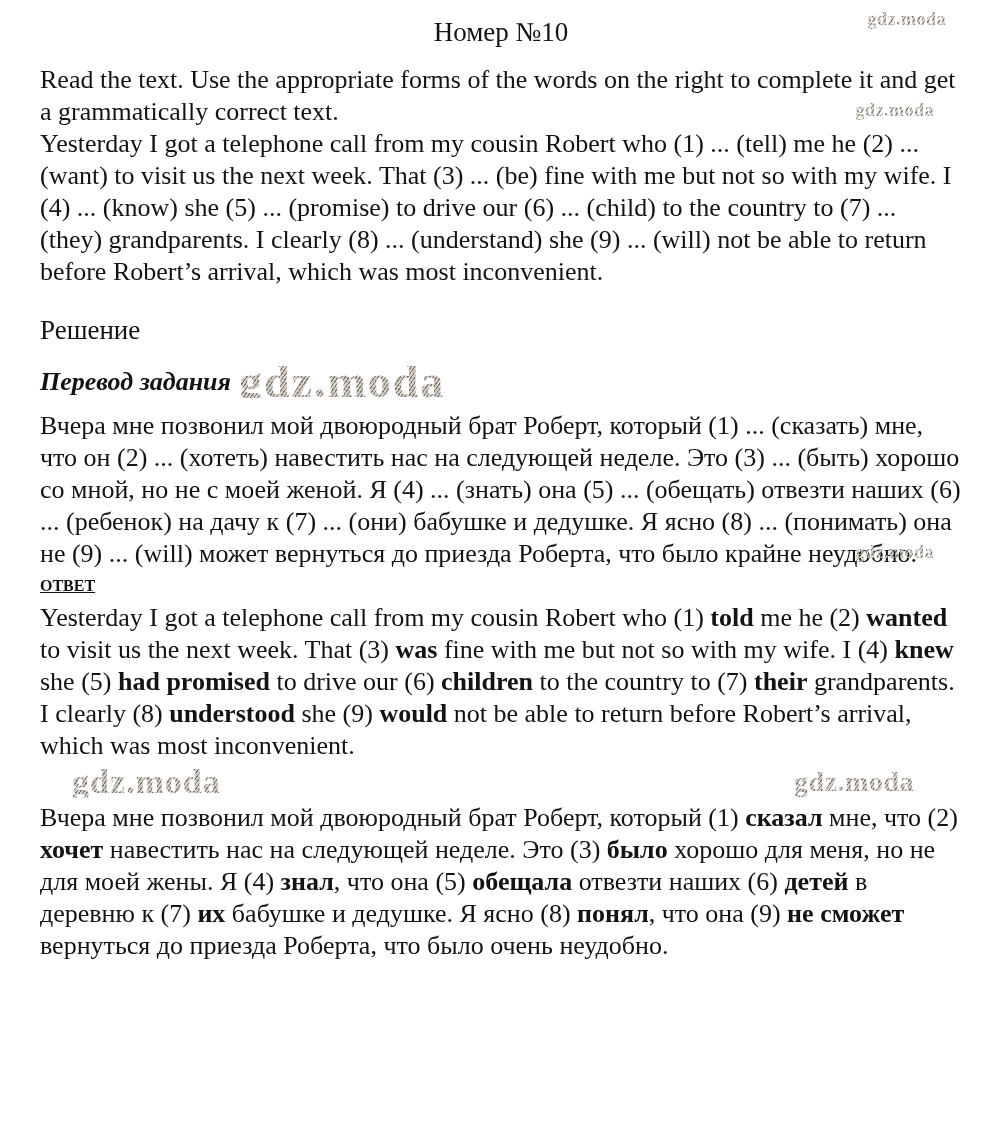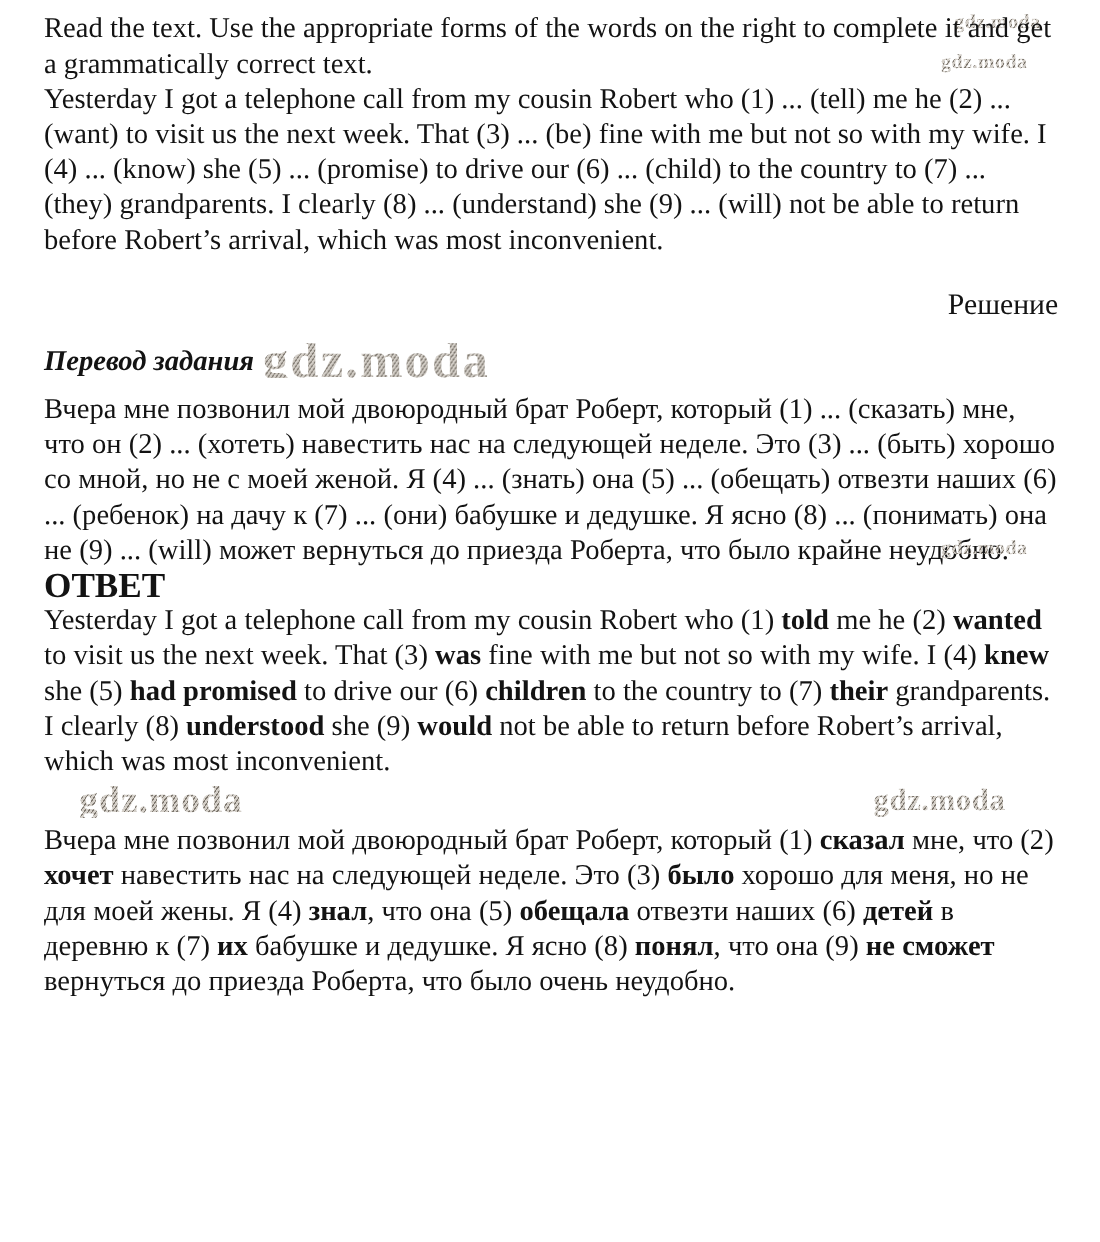--- a/index.html
+++ b/index.html
@@ -27,39 +27,40 @@
     font-size: 27px;
     font-weight: normal;
   }
   .para {
     position: relative;
     margin: 0;
   }
   .para .b { font-weight: bold; }
   .center-heading {
     margin: 26px 0 8px 0;
-    text-align: right;
+    text-align: left;
     font-size: 27px;
     font-weight: normal;
   }
   .label-line {
     display: flex;
     align-items: center;
   }
   .label-line.task-label-line { height: 56px; }
   .label-line.answer-label-line { height: 40px; }
   .label-bi {
     font-weight: bold;
     font-style: italic;
     font-size: 26px;
     white-space: nowrap;
   }
   .answer-label {
     font-weight: bold;
-    font-size: 32px;
+    font-size: 16px;
+    text-decoration: underline;
   }
   
   .wm {
     font-family: Liberation Serif, serif;
     font-weight: bold;
     letter-spacing: 0.5px;
     color: #a39d95;
     white-space: nowrap;
     pointer-events: none;
     user-select: none;
@@ -100,20 +101,21 @@
     margin-right: 48px;
   }
 </style>
 </head>
 <body>
 
 <div class="page">
 
   <span class="wm wm-top-right">gdz.moda</span>
 
+  <h1 class="doc-title">Номер №10</h1>
 
   <p class="para"><span class="wm wm-para-right">gdz.moda</span><span>Read the text. Use the appropriate forms of the words on the right to complete it and get a grammatically correct text.</span></p>
 
   <p class="para"><span>Yesterday I got a telephone call from my cousin Robert who (1) ... (tell) me he (2) ... (want) to visit us the next week. That (3) ... (be) fine with me but not so with my wife. I (4) ... (know) she (5) ... (promise) to drive our (6) ... (child) to the country to (7) ... (they) grandparents. I clearly (8) ... (understand) she (9) ... (will) not be able to return before Robert’s arrival, which was most inconvenient.</span></p>
 
   <h2 class="center-heading">Решение</h2>
 
   <div class="label-line task-label-line">
     <span class="label-bi">Перевод задания</span>
     <span class="wm wm-inline-big">gdz.moda</span>

